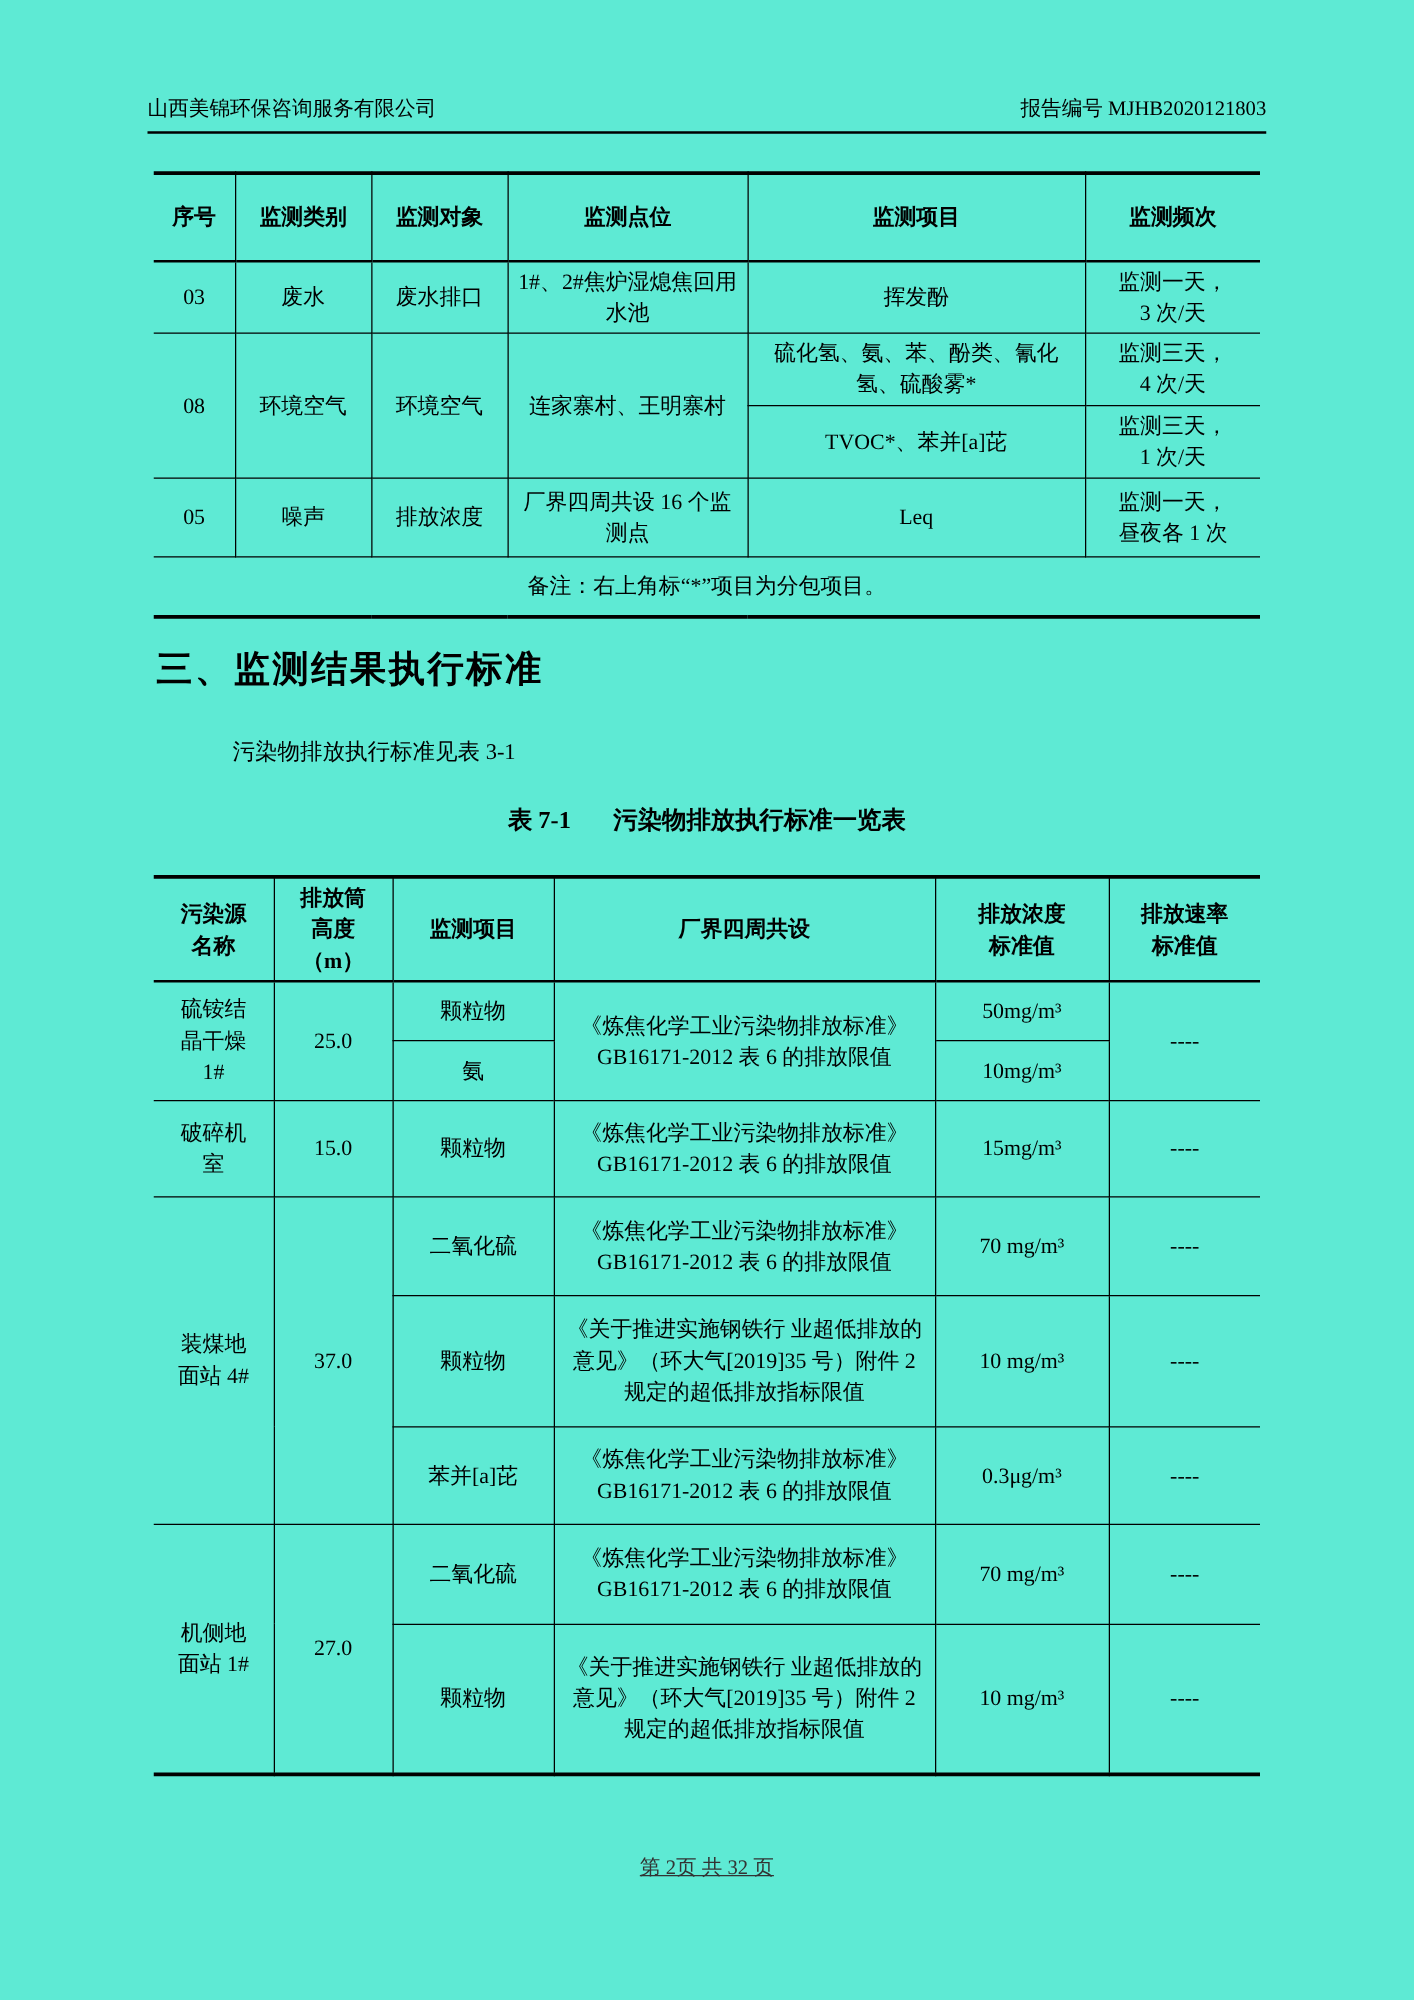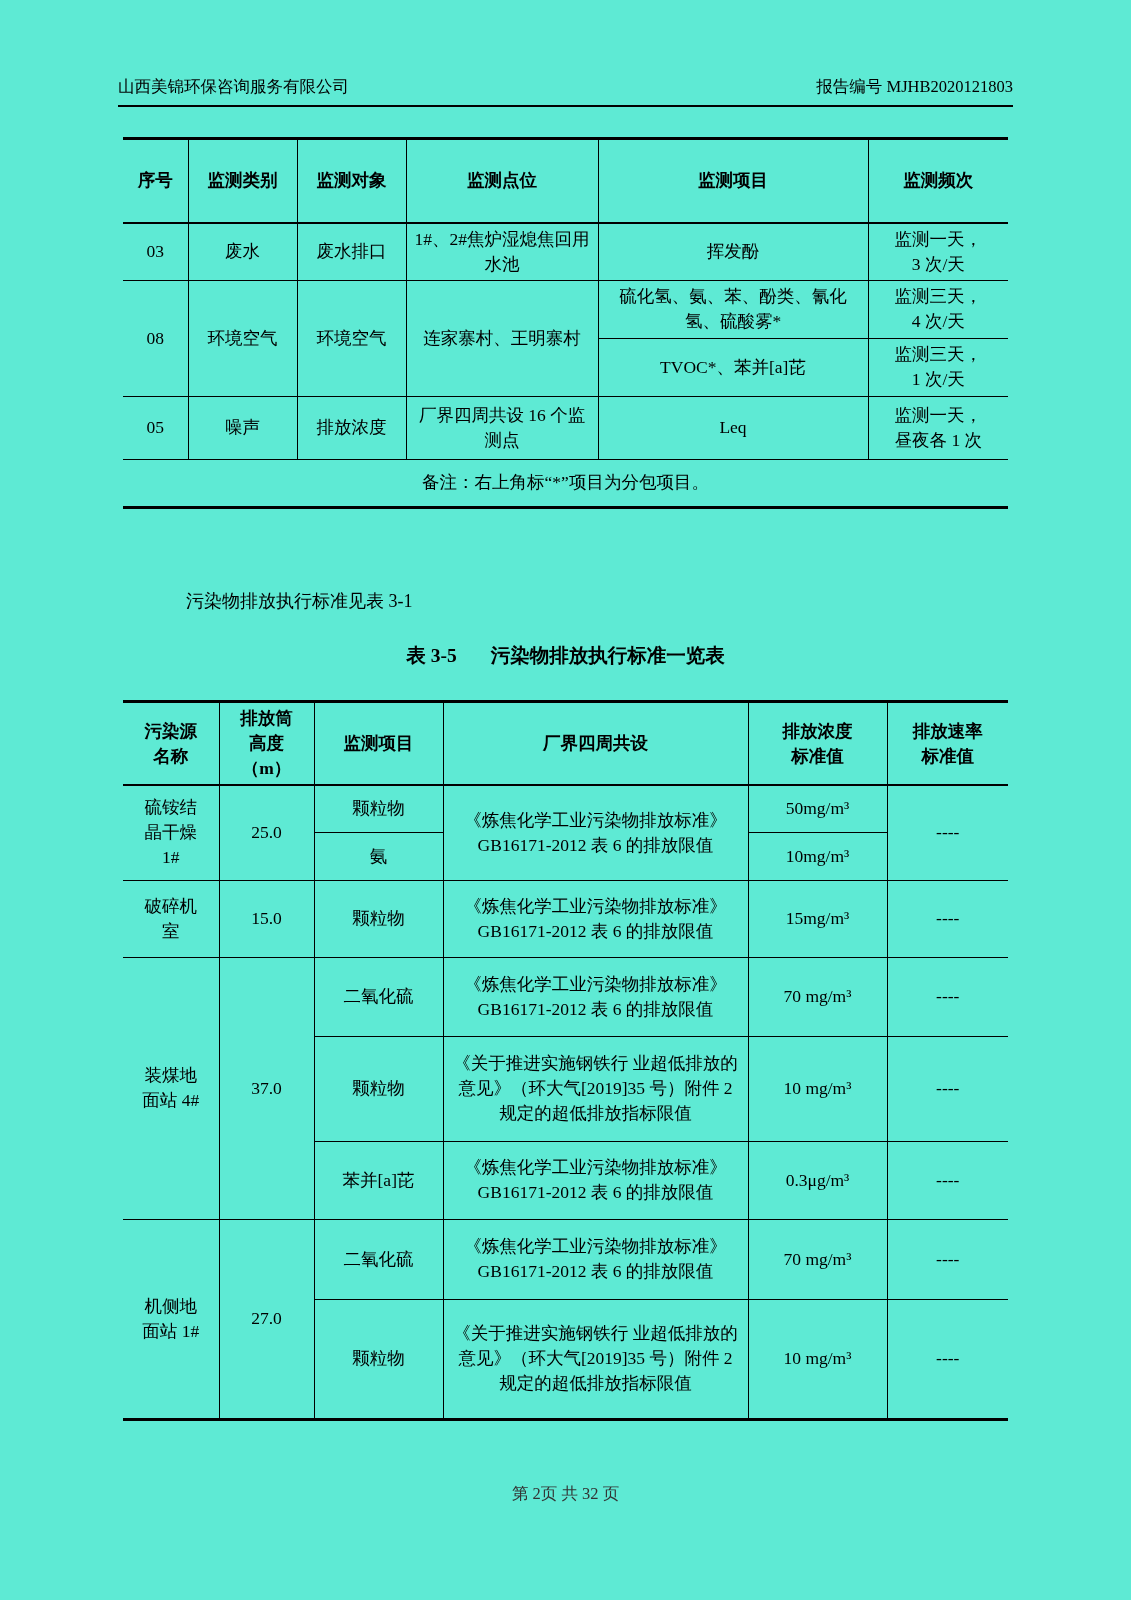--- a/index.html
+++ b/index.html
@@ -41,21 +41,21 @@
   }
   .intro { position:absolute; top:589px; left:186px; font-size:18px; }
   .table-caption {
     position:absolute; top:642px; left:123px; width:885px;
     text-align:center; font-size:19.5px; font-weight:bold;
   }
   .table-caption .cap-label { margin-right:34px; }
   
   .doc-footer {
     position:absolute; top:1483px; left:0; width:100%;
-    text-align:center; font-size:16.5px; color:#333;
+    text-align:center; font-size:16.5px; color:#333;text-decoration:underline;
   }
 </style>
 </head>
 <body>
 
 <div class="page">
 
   <div class="doc-header">
     <span>山西美锦环保咨询服务有限公司</span>
     <span>报告编号 MJHB2020121803</span>
@@ -64,21 +64,21 @@
   <table class="doc-table table1">
     <colgroup>
       <col style="width:65px">
         <col style="width:109px">
         <col style="width:109px">
       <col style="width:192px">
         <col style="width:270px">
         <col style="width:140px">
     </colgroup>
     <tbody>
-        <tr style="height:84px">
+        <tr style="height:70px">
       <th>序号</th>
       <th>监测类别</th>
       <th>监测对象</th>
       <th>监测点位</th>
       <th>监测项目</th>
       <th>监测频次</th>
     </tr>
     <tr style="height:56px">
       <td>03</td>
       <td>废水</td>
@@ -110,23 +110,24 @@
       <td>Leq</td>
       <td>监测一天，
 昼夜各 1 次</td>
     </tr>
     <tr style="height:48px">
       <td colspan="6" class="note-cell">备注：右上角标“*”项目为分包项目。</td>
     </tr>
   </tbody>
     </table>
 
+  <div class="section-heading">三、监测结果执行标准</div>
   <div class="intro">污染物排放执行标准见表 3-1</div>
   <div class="table-caption">
-    <span class="cap-label">表 3-5</span><span>污染物排放执行标准一览表</span>
+    <span class="cap-label">表 7-1</span><span>污染物排放执行标准一览表</span>
   </div>
 
   <table class="doc-table table2">
     <colgroup>
       <col style="width:96px">
         <col style="width:95px">
         <col style="width:129px">
       <col style="width:305px">
         <col style="width:139px">
         <col style="width:121px">

